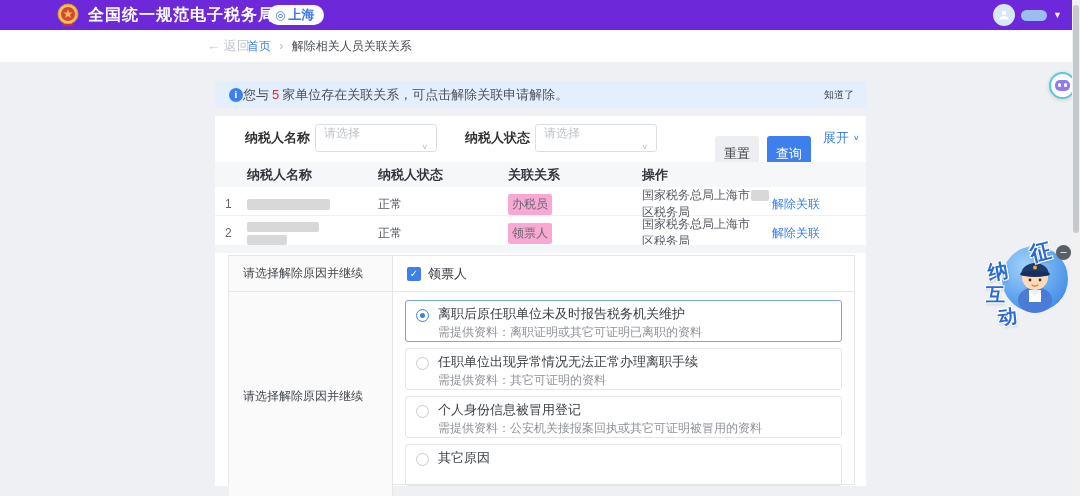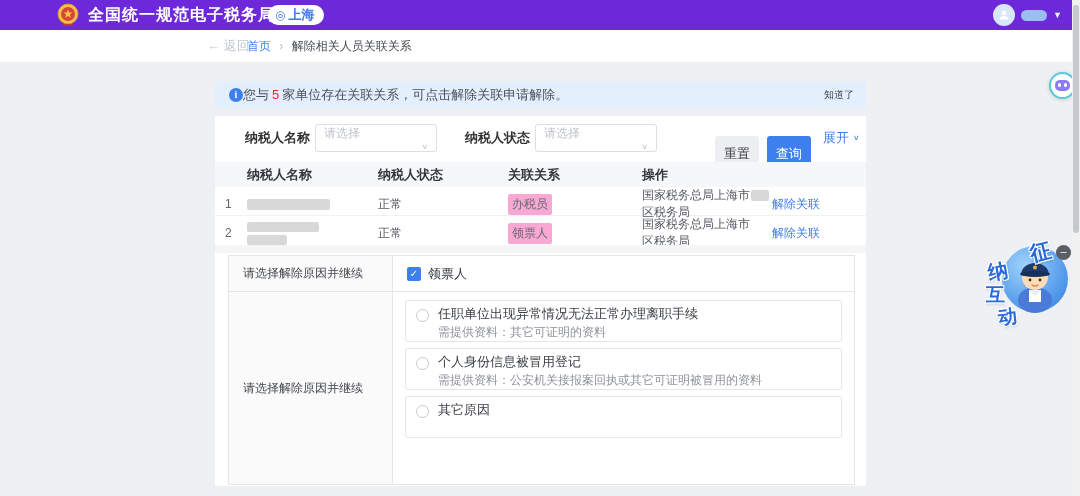--- a/index.html
+++ b/index.html
@@ -212,20 +212,25 @@
 
     <div class="panel">
       <div class="p-cell p-label">请选择解除原因并继续</div>
       <div class="p-cell p-rowA-right">
         <div class="checkbox">✓</div>
         <div class="cb-label">领票人</div>
       </div>
       <div class="p-cell p-label p-rowB-label">请选择解除原因并继续</div>
       <div class="p-cell p-rowB-right">
 
+        <div class="option selected">
+          <div class="radio"></div>
+          <div class="opt-title">离职后原任职单位未及时报告税务机关维护</div>
+          <div class="opt-desc">需提供资料：离职证明或其它可证明已离职的资料</div>
+        </div>
 
         <div class="option">
           <div class="radio"></div>
           <div class="opt-title">任职单位出现异常情况无法正常办理离职手续</div>
           <div class="opt-desc">需提供资料：其它可证明的资料</div>
         </div>
 
         <div class="option">
           <div class="radio"></div>
           <div class="opt-title">个人身份信息被冒用登记</div>

